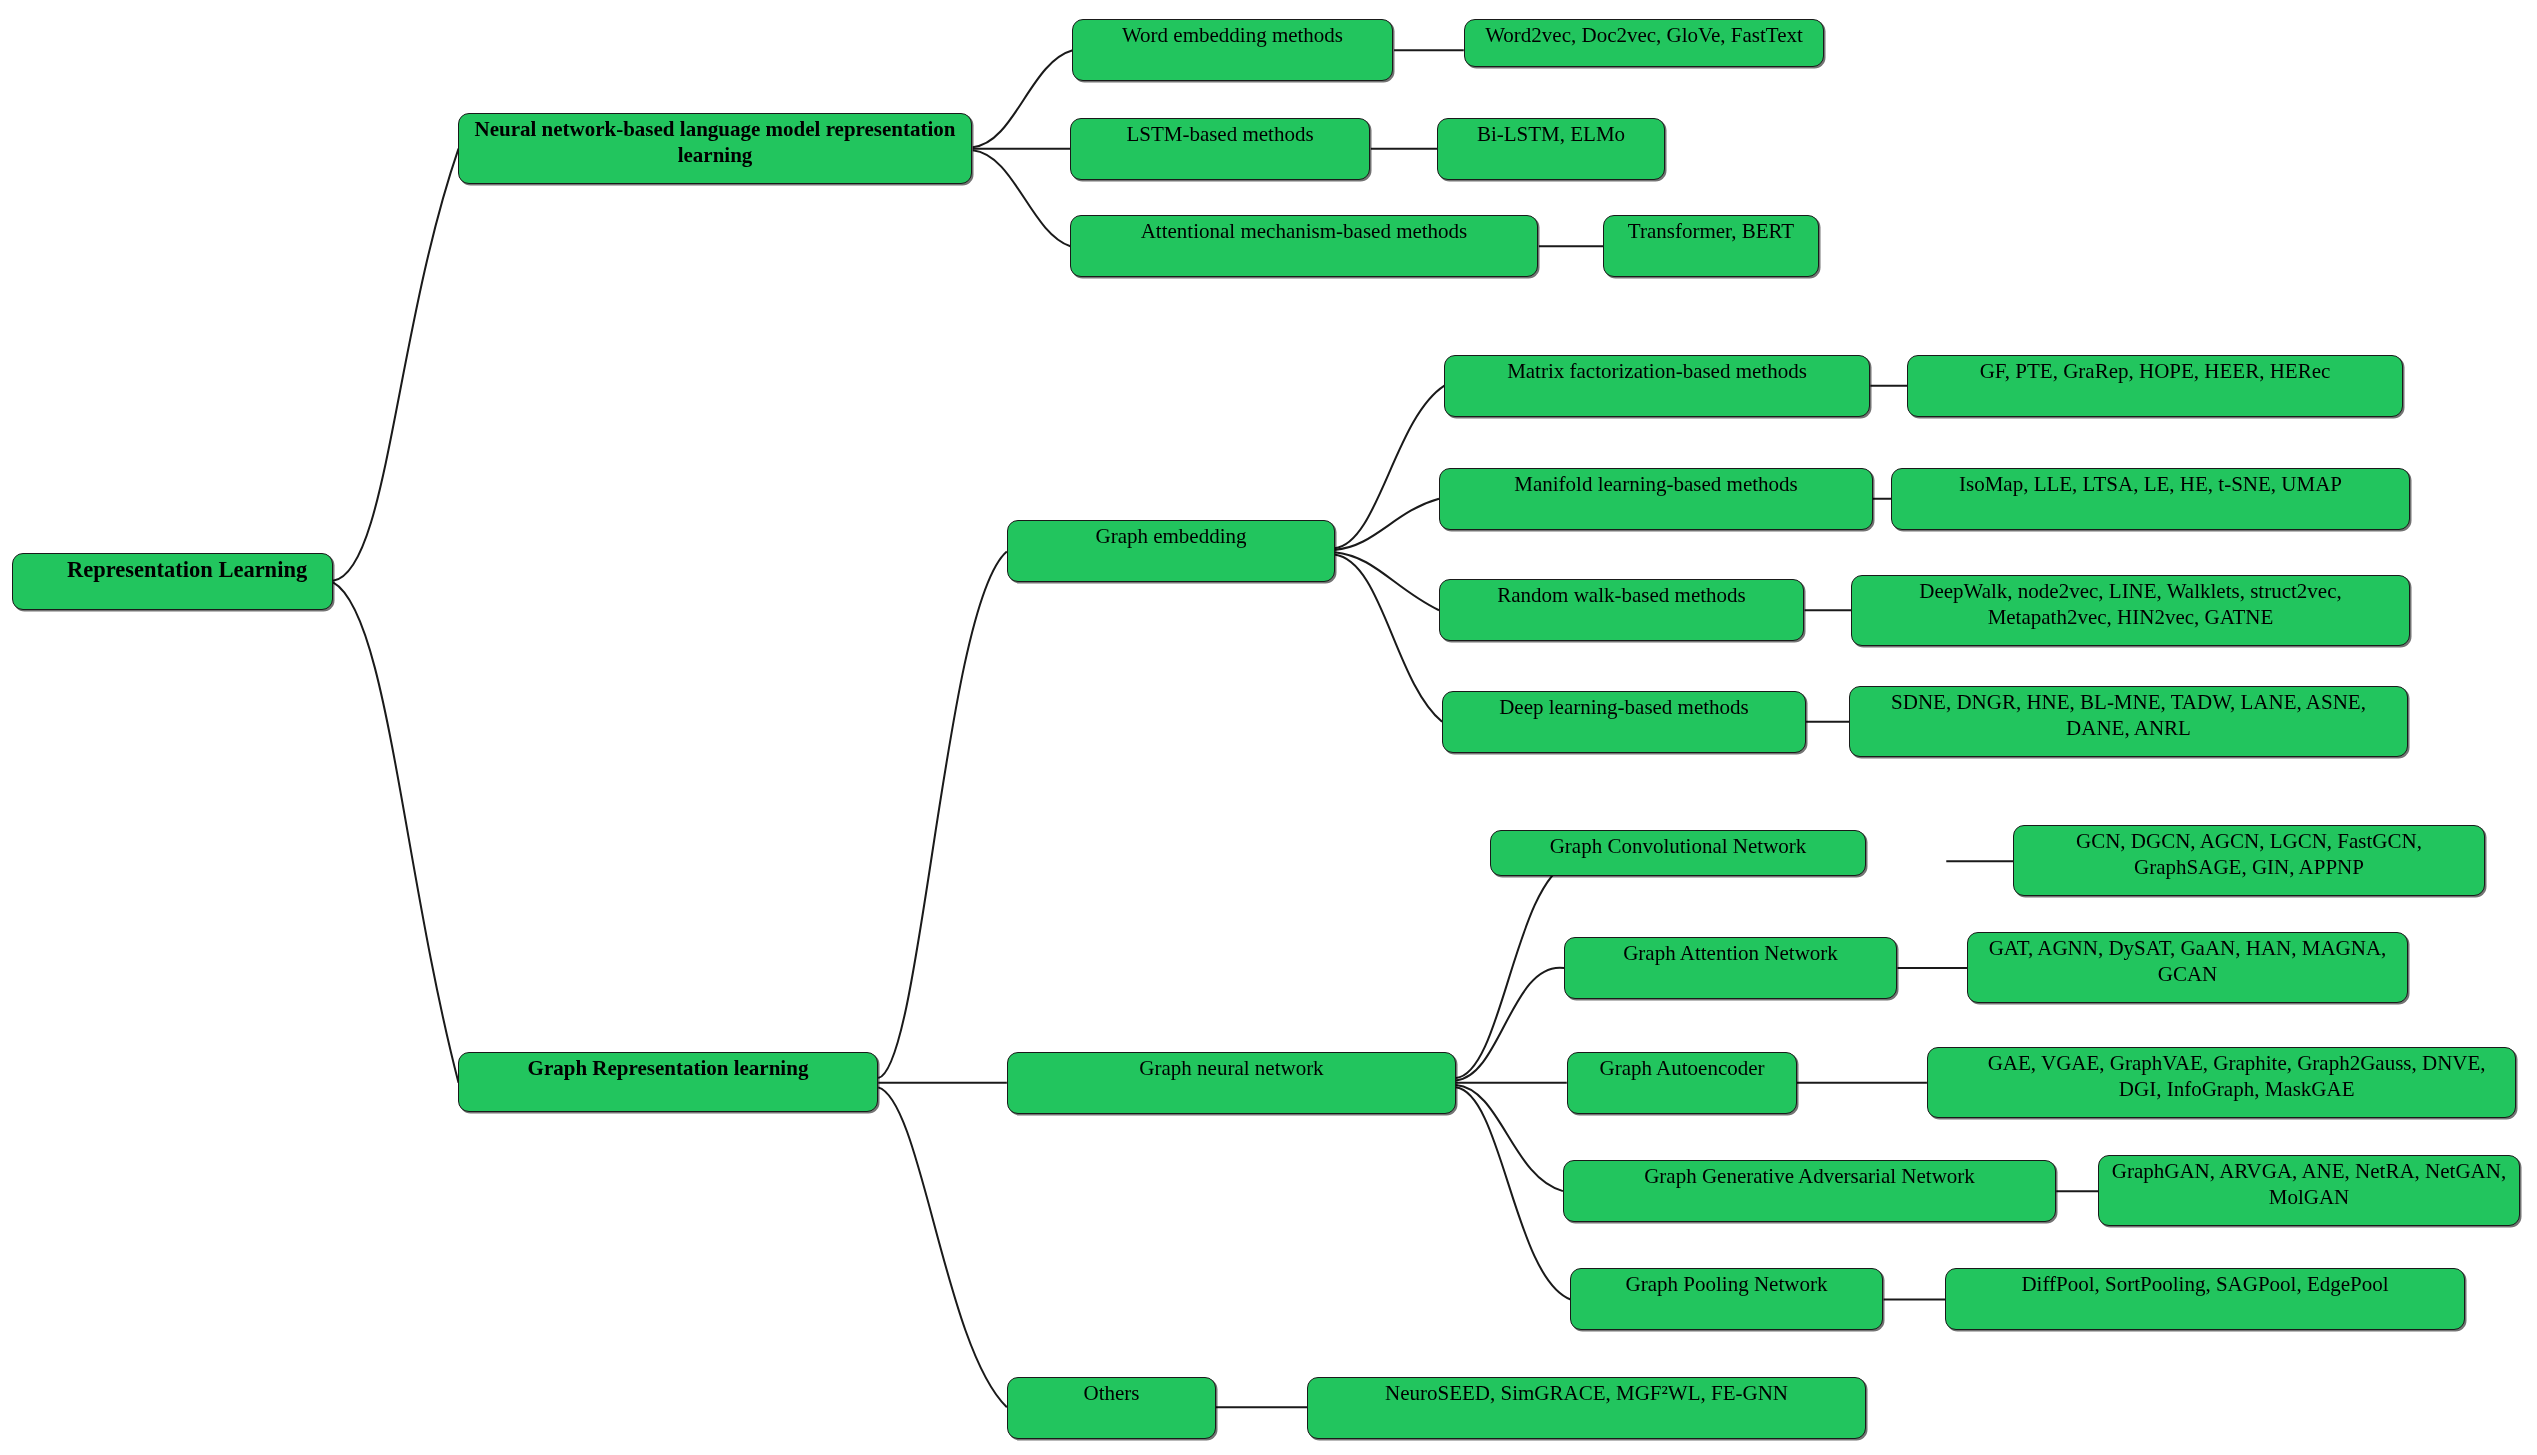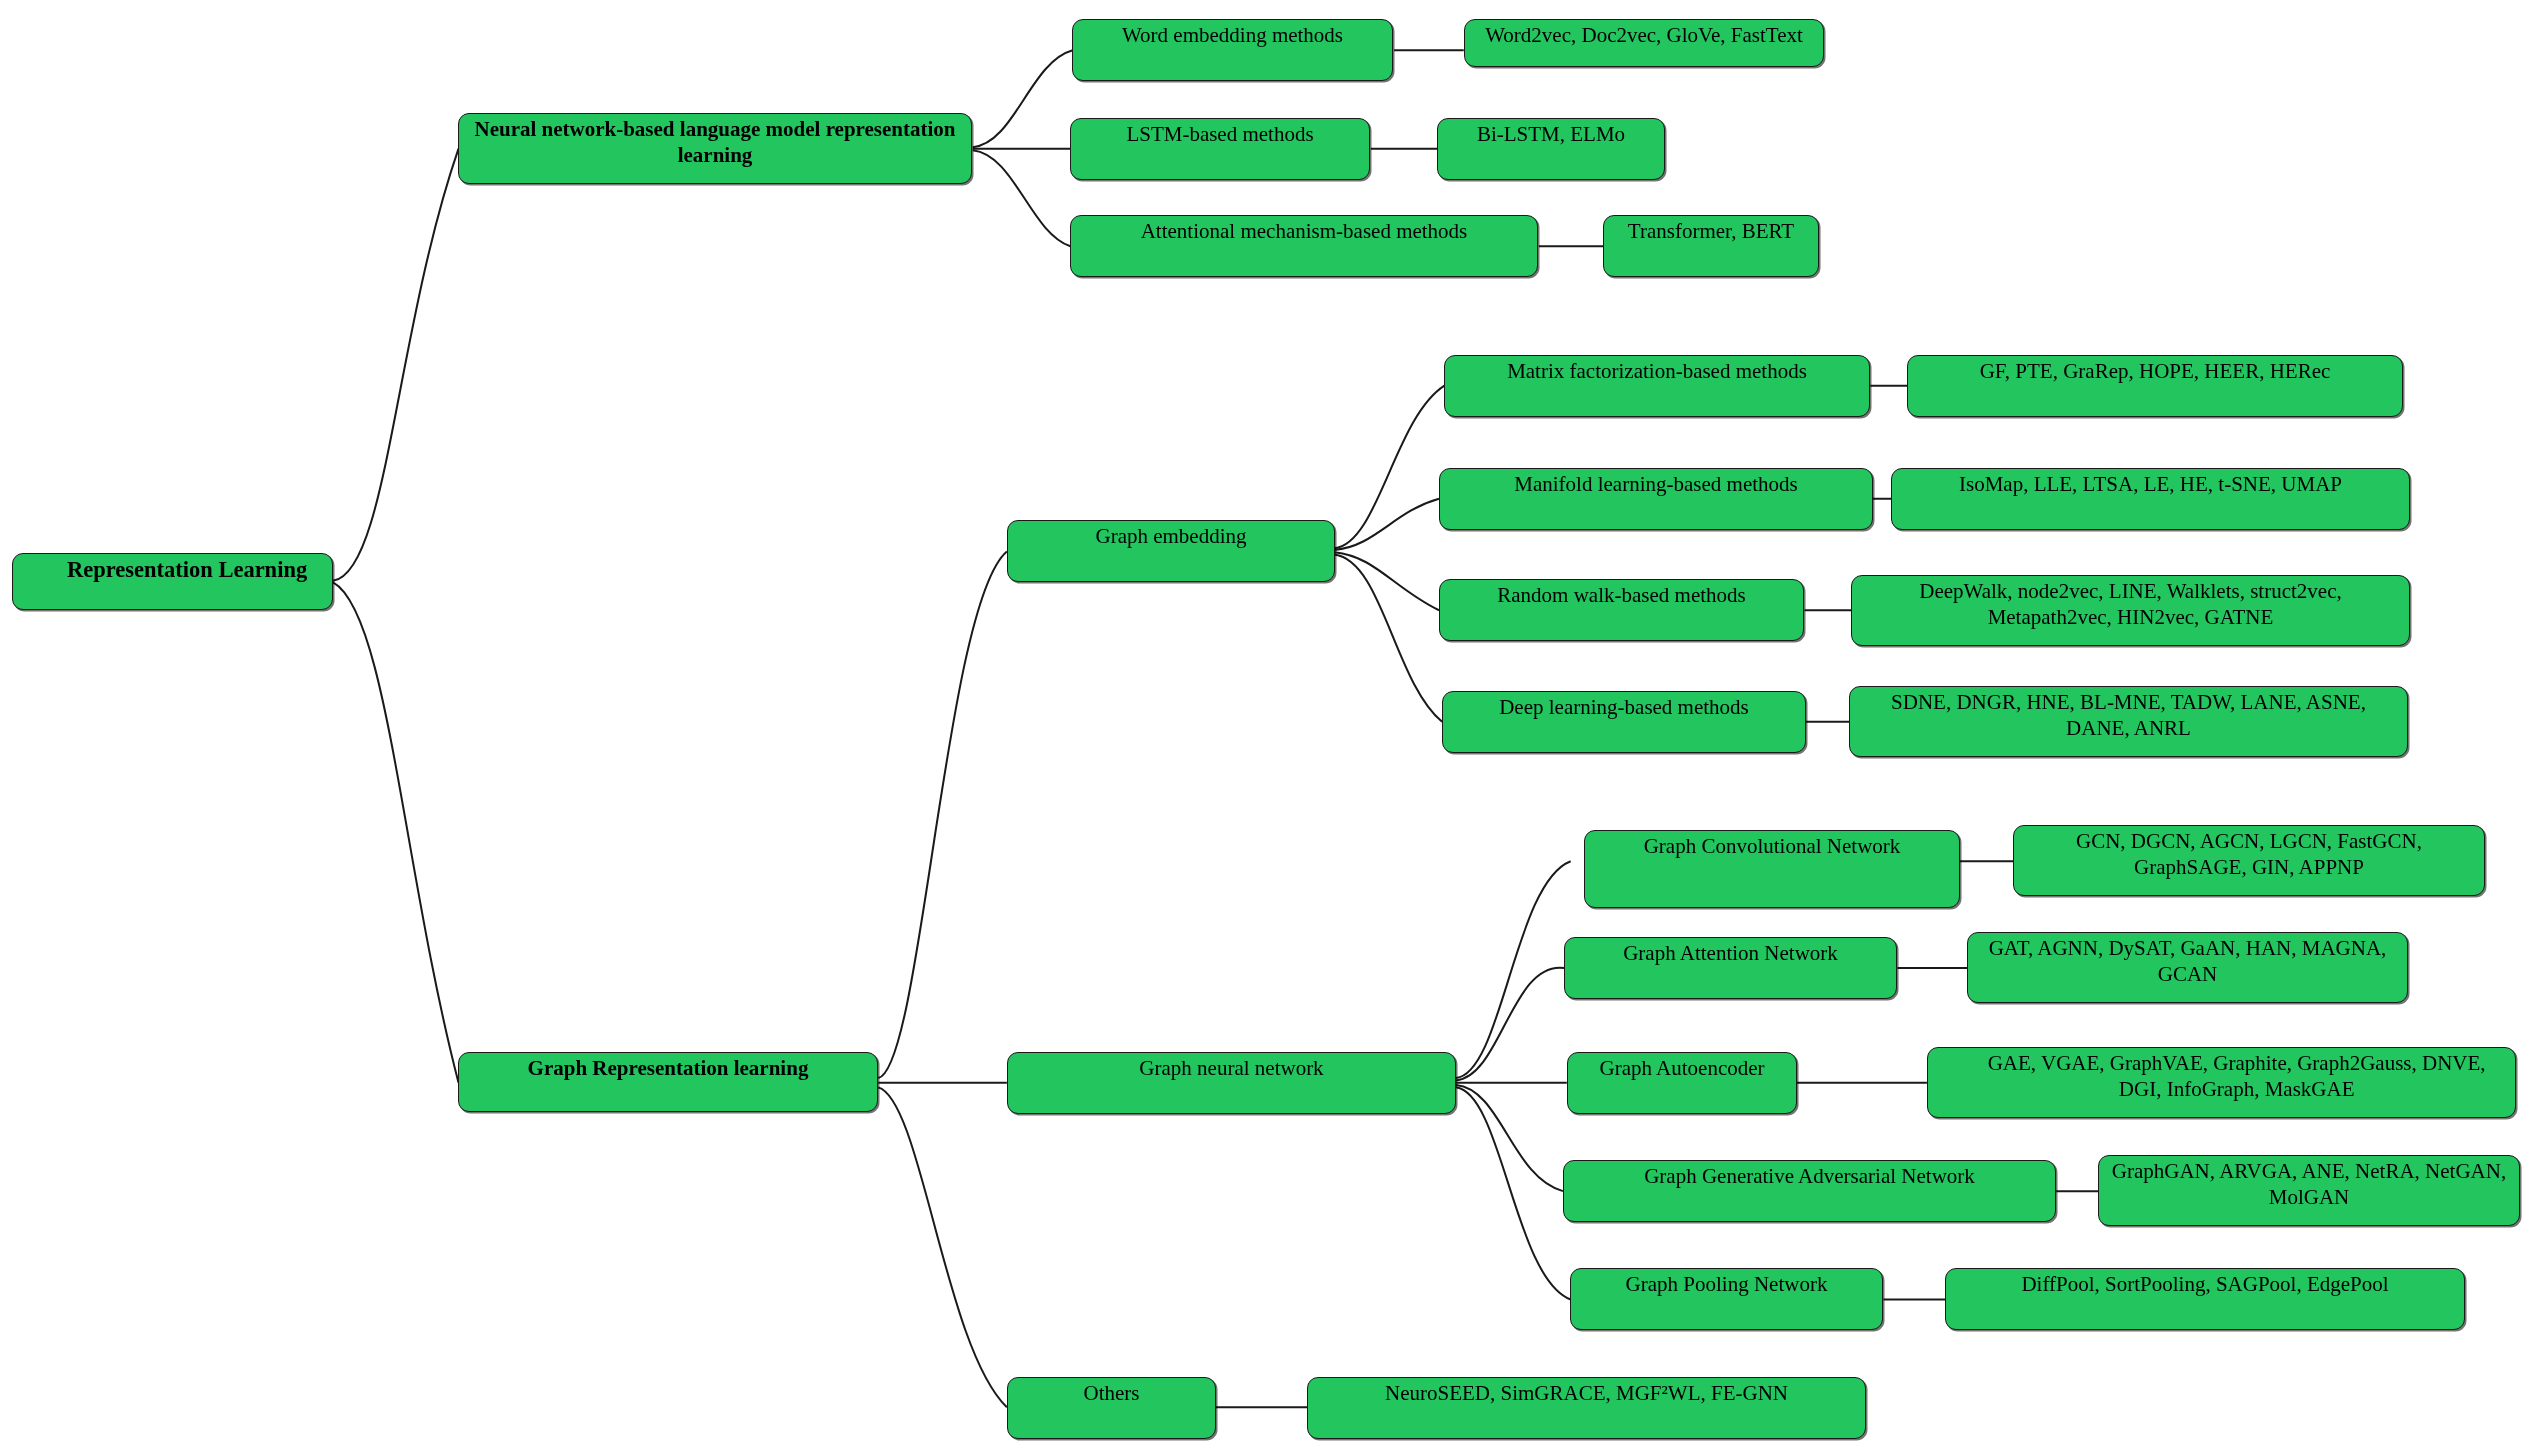--- a/index.html
+++ b/index.html
@@ -156,21 +156,21 @@
     <span class="txt">Deep learning-based methods</span>
   </div>
   <div class="node lvl-leaf" style="left:1849px; top:686px; width:559px; height:71px;">
     <span class="txt">SDNE, DNGR, HNE, BL-MNE, TADW, LANE, ASNE, DANE, ANRL</span>
   </div>
 
   <div class="node lvl-2" style="left:1007px; top:1052px; width:449px; height:62px;">
     <span class="txt">Graph neural network</span>
   </div>
 
-  <div class="node lvl-3" style="left:1584px; top:830px; width:376px; height:78px;">
+  <div class="node lvl-3" style="left:1490px; top:830px; width:376px; height:46px;">
     <span class="txt">Graph Convolutional Network</span>
   </div>
   <div class="node lvl-leaf" style="left:2013px; top:825px; width:472px; height:71px;">
     <span class="txt">GCN, DGCN, AGCN, LGCN, FastGCN, GraphSAGE, GIN, APPNP</span>
   </div>
 
   <div class="node lvl-3" style="left:1564px; top:937px; width:333px; height:62px;">
     <span class="txt">Graph Attention Network</span>
   </div>
   <div class="node lvl-leaf" style="left:1967px; top:932px; width:441px; height:71px;">

